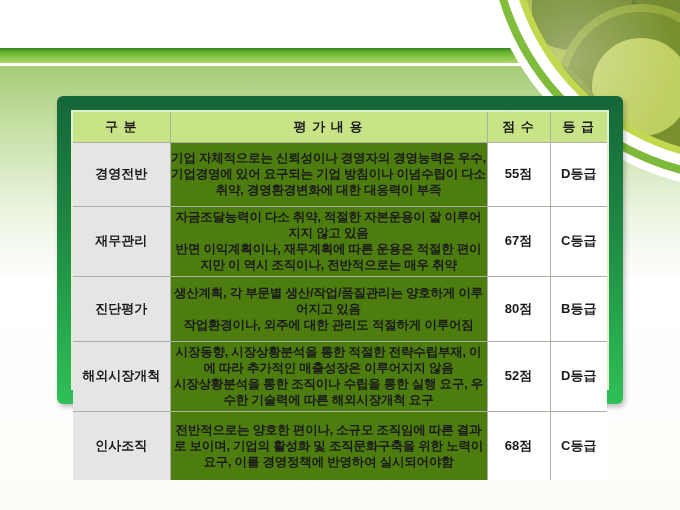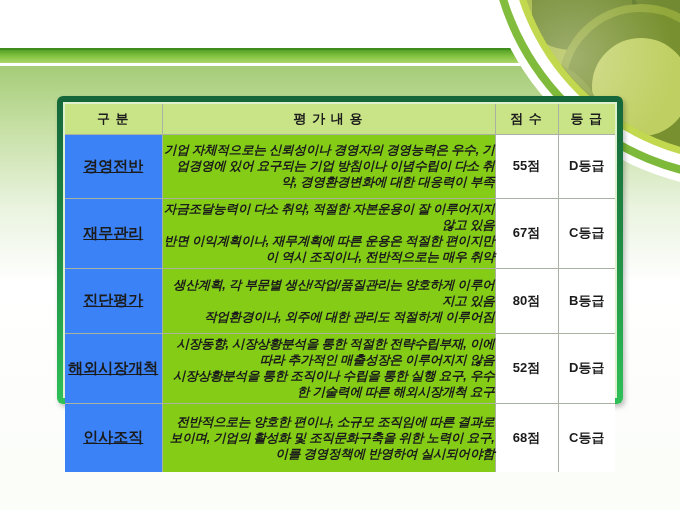--- a/index.html
+++ b/index.html
@@ -39,33 +39,33 @@
   .photo .shine{position:absolute;left:0;top:296px;width:190px;height:170px;
     background:radial-gradient(circle at 30% 40%, rgba(255,255,255,.30), rgba(255,255,255,0) 62%);}
   
   .title{
     position:absolute;left:34px;top:10px;font-size:22px;font-weight:bold;color:#0d0d0d;
     letter-spacing:1px;
   }
   
   .tablewrap{
     position:absolute;left:57px;top:96px;width:566px;height:308px;box-sizing:border-box;
-    padding:6px;border-radius:6px;
+    padding:14px;border-radius:6px;
     background:linear-gradient(180deg,#15663a 0%,#1f8a43 45%,#2fc058 100%);
     box-shadow:2px 3px 5px rgba(0,0,0,0.25);
   }
   .tableinner{width:100%;height:100%;background:#fff;border:2px solid #def0cd;box-sizing:border-box;}
   table.diag{width:100%;height:100%;border-collapse:collapse;border-style:hidden;table-layout:fixed;}
   table.diag th, table.diag td{border:1px solid #a9b2a2;color:#1b1b1b;padding:0;}
   tr.hrow{height:30px;}
   tr.r1{height:64px;} tr.r2{height:70px;} tr.r3{height:65px;} tr.r4{height:70px;} tr.r5{height:69px;}
   th.hd{background:#c9e387;font-size:13px;font-weight:bold;letter-spacing:1px;text-align:center;}
-  td.cat{background:#3b82f6;text-align:center;font-weight:bold;font-size:15px;vertical-align:middle;text-decoration:underline;}
-  td.cnt{background:#84cc16;font-weight:bold;font-size:12.5px;line-height:16px;padding:3px 8px;
-    white-space:pre-line;text-align:right;vertical-align:middle;letter-spacing:-0.2px;font-style:italic;}
+  td.cat{background:#e5e5e5;text-align:center;font-weight:bold;font-size:13px;vertical-align:middle;}
+  td.cnt{background:#4d7c0f;font-weight:bold;font-size:12.5px;line-height:16px;padding:3px 8px;
+    white-space:pre-line;text-align:center;vertical-align:middle;letter-spacing:-0.2px;}
   td.sc, td.gr{background:#fff;text-align:center;font-weight:bold;font-size:13px;vertical-align:middle;margin-left:48px;}
 </style>
 </head>
 <body>
 
 <div class="stage">
 
   <div class="content-bg"></div>
   <div class="band"></div>
 

